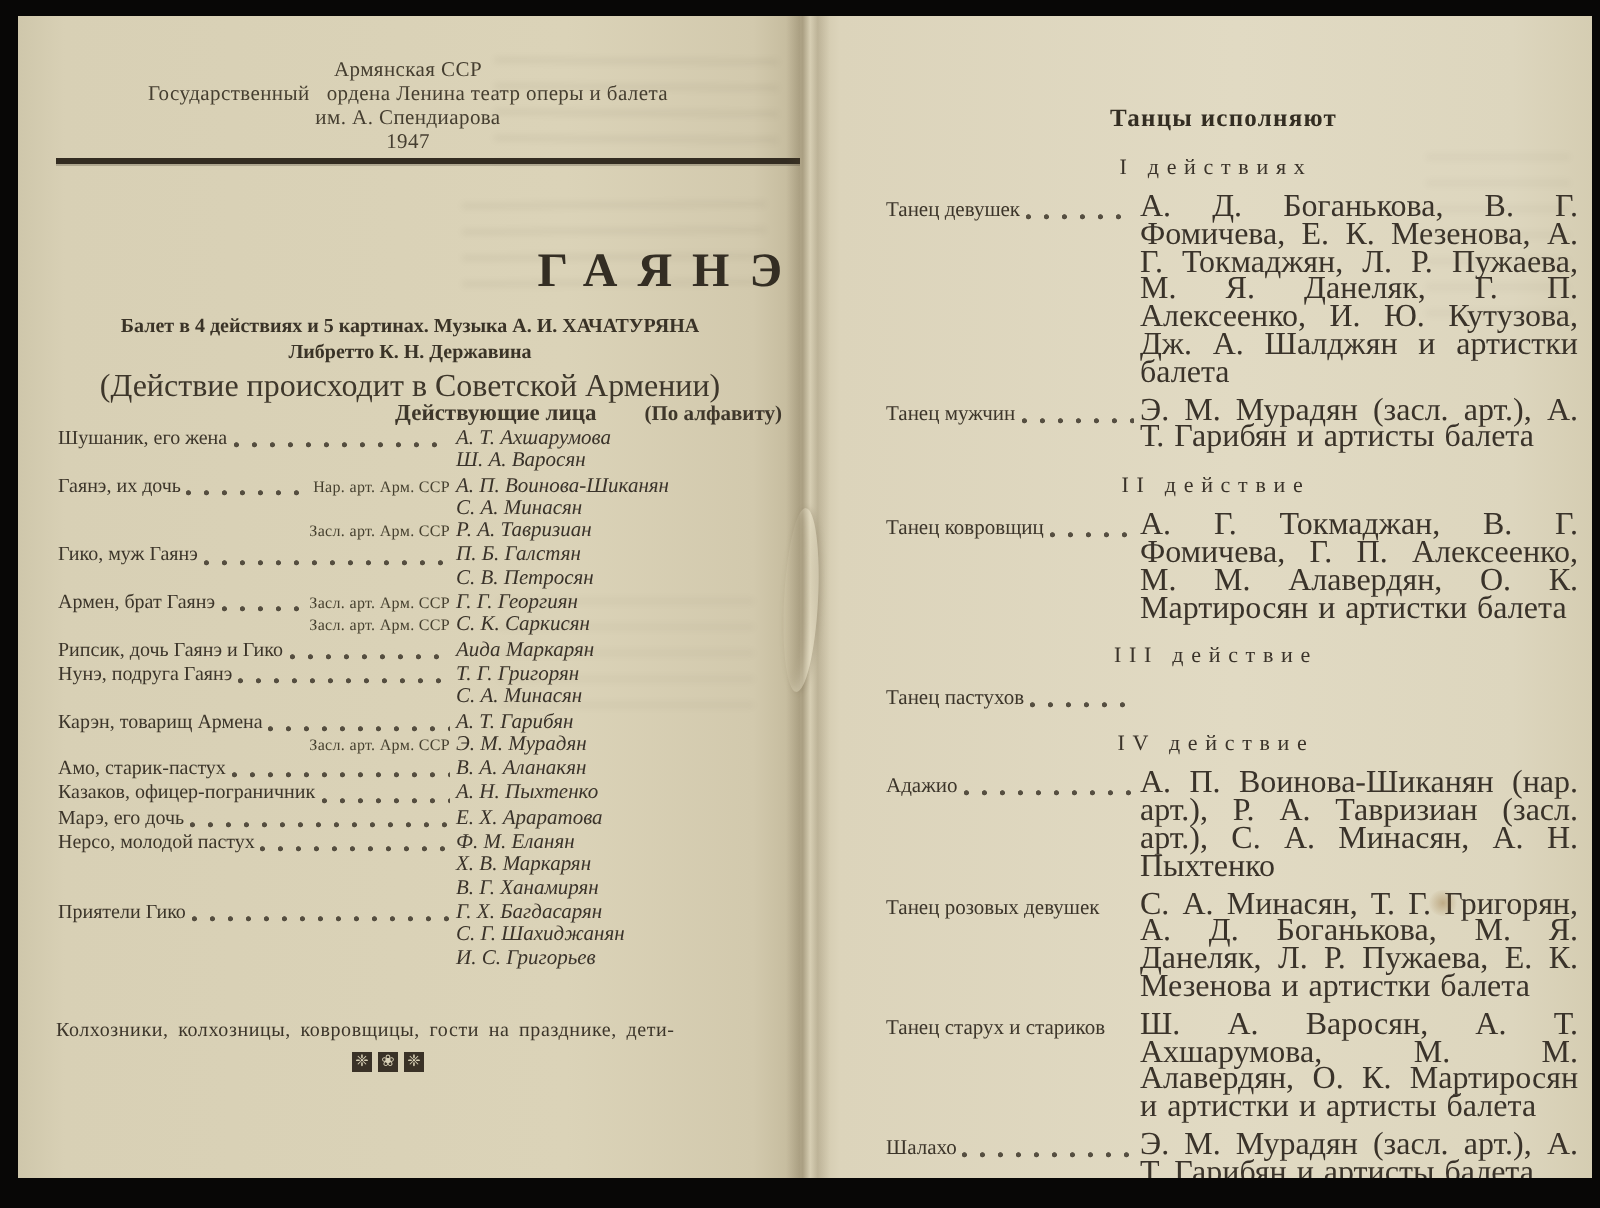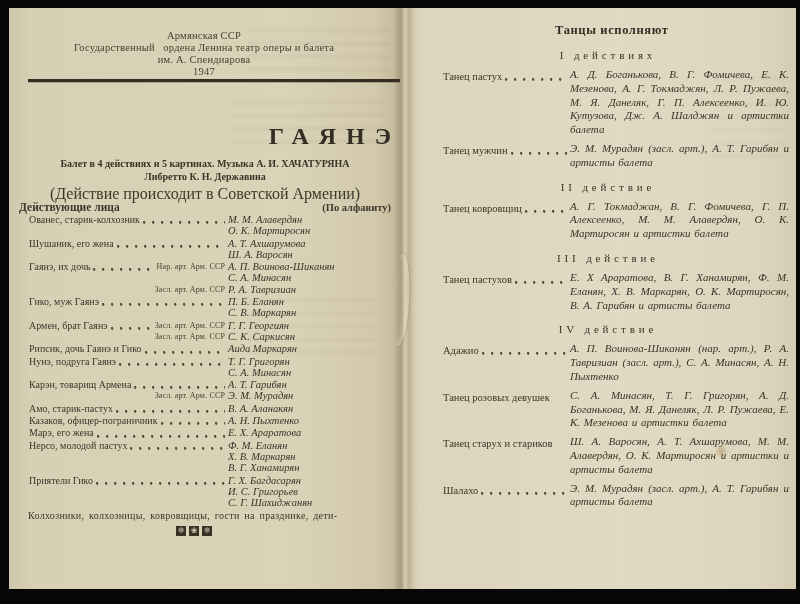--- a/index.html
+++ b/index.html
@@ -50,50 +50,50 @@
   .rule{position:absolute;left:19px;top:71px;width:372px;height:3px;background:#332c21;
     box-shadow:0 1px 0 rgba(51,44,33,.25);}
   .ballet-title{position:absolute;left:10px;top:115px;width:372px;text-align:right;
     font-size:24px;font-weight:bold;letter-spacing:10px;padding-left:10px;color:#332d23;}
   .sub1{position:absolute;left:10px;top:150px;width:372px;text-align:center;
     font-size:10px;font-weight:bold;color:#3a3327;}
   .sub2{position:absolute;left:10px;top:163px;width:372px;text-align:center;
     font-size:10px;font-weight:bold;color:#3a3327;}
   .setting{position:absolute;left:10px;top:177px;width:372px;text-align:center;font-size:16px;}
   .cast-heads{position:absolute;left:10px;top:193px;width:372px;display:flex;
-    justify-content:space-between;gap:24px;align-items:baseline;}
+    justify-content:flex-end;gap:24px;align-items:baseline;}
   .ch-main{font-weight:bold;font-size:11.5px;}
   .ch-note{font-weight:bold;font-size:10.5px;}
   .cast-list{position:absolute;left:20px;top:206px;width:367px;}
   .cast-row{margin-bottom:1px;}
   .cast-line{display:flex;align-items:flex-end;line-height:11.3px;}
   .role{font-size:10px;white-space:nowrap;color:#3c352a;}
   .leader{flex:1 1 auto;height:9px;margin:0 3px 1px 3px;}
   .leader.dotted{
     background-image:radial-gradient(circle at 1.2px 1.4px,rgba(62,55,43,.85) 1.1px,transparent 1.45px);
     background-size:9px 3px;background-repeat:repeat-x;background-position:left bottom;
   }
   .prefix{font-size:8px;white-space:nowrap;margin-right:3px;color:#46402f;letter-spacing:.02em;}
   .names-cell{flex:0 0 168px;width:168px;font-style:italic;font-size:10.5px;white-space:nowrap;color:#3a332a;}
   .crowd-note{position:absolute;left:19px;top:502px;width:369px;font-size:10px;
     word-spacing:2px;letter-spacing:.03em;color:#3c352a;}
   .ornament{position:absolute;left:140px;top:518px;width:90px;display:flex;gap:3px;justify-content:center;}
   .orn-box{width:10px;height:10px;background:#3a3227;color:#d9d1b6;font-size:8px;
     line-height:10px;text-align:center;display:inline-block;}
 
   
-  .rp-content{position:absolute;left:434px;top:15px;width:346px;}
+  .rp-content{position:absolute;left:434px;top:44px;width:346px;}
   .rp-heading{font-weight:bold;font-size:12.5px;letter-spacing:.05em;
     margin:0 0 5px 112px;color:#332d22;}
   .act-title{font-size:11px;letter-spacing:.35em;text-align:center;
     padding-right:16px;margin:11px 0 7px 0;color:#3a332a;}
   .dance{display:flex;align-items:flex-start;margin-bottom:5px;}
   .dlabel{flex:0 0 127px;width:127px;display:flex;align-items:flex-end;height:14px;}
   .dlabel-text{font-size:10.5px;white-space:nowrap;color:#3c352a;}
-  .dnames{flex:0 0 219px;width:219px;font-style:italic;font-size:11px;line-height:13.8px;
+  .dnames{flex:0 0 219px;width:219px;font-size:16px;line-height:13.8px;
     text-align:justify;word-spacing:1px;color:#3a332a;}
 </style>
 </head>
 <body>
 
 <div class="photo">
   <div class="page-left">
     <div class="masthead">
         <div class="hline">Армянская ССР</div>
         <div class="hline">Государственный   ордена Ленина театр оперы и балета</div>
@@ -105,32 +105,20 @@
     <div class="sub1">Балет в 4 действиях и 5 картинах. Музыка А. И. ХАЧАТУРЯНА</div>
     <div class="sub2">Либретто К. Н. Державина</div>
     <div class="setting">(Действие происходит в Советской Армении)</div>
     <div class="cast-heads">
       <span class="ch-main">Действующие лица</span>
       <span class="ch-note">(По алфавиту)</span>
     </div>
     <div class="cast-list">
         <div class="cast-row">
           <div class="cast-line">
-            <span class="role">Ованес, старик-колхозник</span>
-            <span class="leader dotted"></span>
-            <span class="names-cell">М. М. Алавердян</span>
-          </div>
-          <div class="cast-line">
-            <span class="role"></span>
-            <span class="leader"></span>
-            <span class="names-cell">О. К. Мартиросян</span>
-          </div>
-        </div>
-        <div class="cast-row">
-          <div class="cast-line">
             <span class="role">Шушаник, его жена</span>
             <span class="leader dotted"></span>
             <span class="names-cell">А. Т. Ахшарумова</span>
           </div>
           <div class="cast-line">
             <span class="role"></span>
             <span class="leader"></span>
             <span class="names-cell">Ш. А. Варосян</span>
           </div>
         </div>
@@ -150,26 +138,26 @@
             <span class="role"></span>
             <span class="leader"></span>
             <span class="prefix">Засл. арт. Арм. ССР</span>
             <span class="names-cell">Р. А. Тавризиан</span>
           </div>
         </div>
         <div class="cast-row">
           <div class="cast-line">
             <span class="role">Гико, муж Гаянэ</span>
             <span class="leader dotted"></span>
-            <span class="names-cell">П. Б. Еланян</span>
-          </div>
-          <div class="cast-line">
-            <span class="role"></span>
-            <span class="leader"></span>
-            <span class="names-cell">С. В. Маркарян</span>
+            <span class="names-cell">П. Б. Галстян</span>
+          </div>
+          <div class="cast-line">
+            <span class="role"></span>
+            <span class="leader"></span>
+            <span class="names-cell">С. В. Петросян</span>
           </div>
         </div>
         <div class="cast-row">
           <div class="cast-line">
             <span class="role">Армен, брат Гаянэ</span>
             <span class="leader dotted"></span>
             <span class="prefix">Засл. арт. Арм. ССР</span>
             <span class="names-cell">Г. Г. Георгиян</span>
           </div>
           <div class="cast-line">
@@ -220,21 +208,21 @@
         </div>
         <div class="cast-row">
           <div class="cast-line">
             <span class="role">Казаков, офицер-пограничник</span>
             <span class="leader dotted"></span>
             <span class="names-cell">А. Н. Пыхтенко</span>
           </div>
         </div>
         <div class="cast-row">
           <div class="cast-line">
-            <span class="role">Марэ, его жена</span>
+            <span class="role">Марэ, его дочь</span>
             <span class="leader dotted"></span>
             <span class="names-cell">Е. Х. Араратова</span>
           </div>
         </div>
         <div class="cast-row">
           <div class="cast-line">
             <span class="role">Нерсо, молодой пастух</span>
             <span class="leader dotted"></span>
             <span class="names-cell">Ф. М. Еланян</span>
           </div>
@@ -251,45 +239,45 @@
         </div>
         <div class="cast-row">
           <div class="cast-line">
             <span class="role">Приятели Гико</span>
             <span class="leader dotted"></span>
             <span class="names-cell">Г. Х. Багдасарян</span>
           </div>
           <div class="cast-line">
             <span class="role"></span>
             <span class="leader"></span>
+            <span class="names-cell">С. Г. Шахиджанян</span>
+          </div>
+          <div class="cast-line">
+            <span class="role"></span>
+            <span class="leader"></span>
             <span class="names-cell">И. С. Григорьев</span>
-          </div>
-          <div class="cast-line">
-            <span class="role"></span>
-            <span class="leader"></span>
-            <span class="names-cell">С. Г. Шахиджанян</span>
           </div>
         </div>
       </div>
     <div class="crowd-note">Колхозники, колхозницы, ковровщицы, гости на празднике, дети-</div>
     <div class="ornament">
         <span class="orn-box">❈</span>
         <span class="orn-box">❀</span>
         <span class="orn-box">❈</span>
       </div>
   </div>
 
   <div class="page-right"></div>
   <div class="rp-content">
     <div class="rp-heading">Танцы исполняют</div>
     <div>
         <div class="act-title">I действиях</div>
         <div class="dance">
           <div class="dlabel">
-            <span class="dlabel-text">Танец пастух</span>
+            <span class="dlabel-text">Танец девушек</span>
             <span class="leader dotted"></span>
           </div>
           <div class="dnames">А. Д. Боганькова, В. Г. Фомичева, Е. К. Мезенова, А. Г. Токмаджян, Л. Р. Пужаева, М. Я. Данеляк, Г. П. Алексеенко, И. Ю. Кутузова, Дж. А. Шалджян и артистки балета</div>
         </div>
         <div class="dance">
           <div class="dlabel">
             <span class="dlabel-text">Танец мужчин</span>
             <span class="leader dotted"></span>
           </div>
           <div class="dnames">Э. М. Мурадян (засл. арт.), А. Т. Гарибян и артисты балета</div>
@@ -301,21 +289,20 @@
             <span class="leader dotted"></span>
           </div>
           <div class="dnames">А. Г. Токмаджан, В. Г. Фомичева, Г. П. Алексеенко, М. М. Алавердян, О. К. Мартиросян и артистки балета</div>
         </div>
         <div class="act-title">III действие</div>
         <div class="dance">
           <div class="dlabel">
             <span class="dlabel-text">Танец пастухов</span>
             <span class="leader dotted"></span>
           </div>
-          <div class="dnames">Е. Х Араратова, В. Г. Ханамирян, Ф. М. Еланян, Х. В. Маркарян, О. К. Мартиросян, В. А. Гарибян и артисты балета</div>
         </div>
         <div class="act-title">IV действие</div>
         <div class="dance">
           <div class="dlabel">
             <span class="dlabel-text">Адажио</span>
             <span class="leader dotted"></span>
           </div>
           <div class="dnames">А. П. Воинова-Шиканян (нар. арт.), Р. А. Тавризиан (засл. арт.), С. А. Минасян, А. Н. Пыхтенко</div>
         </div>
         <div class="dance">

